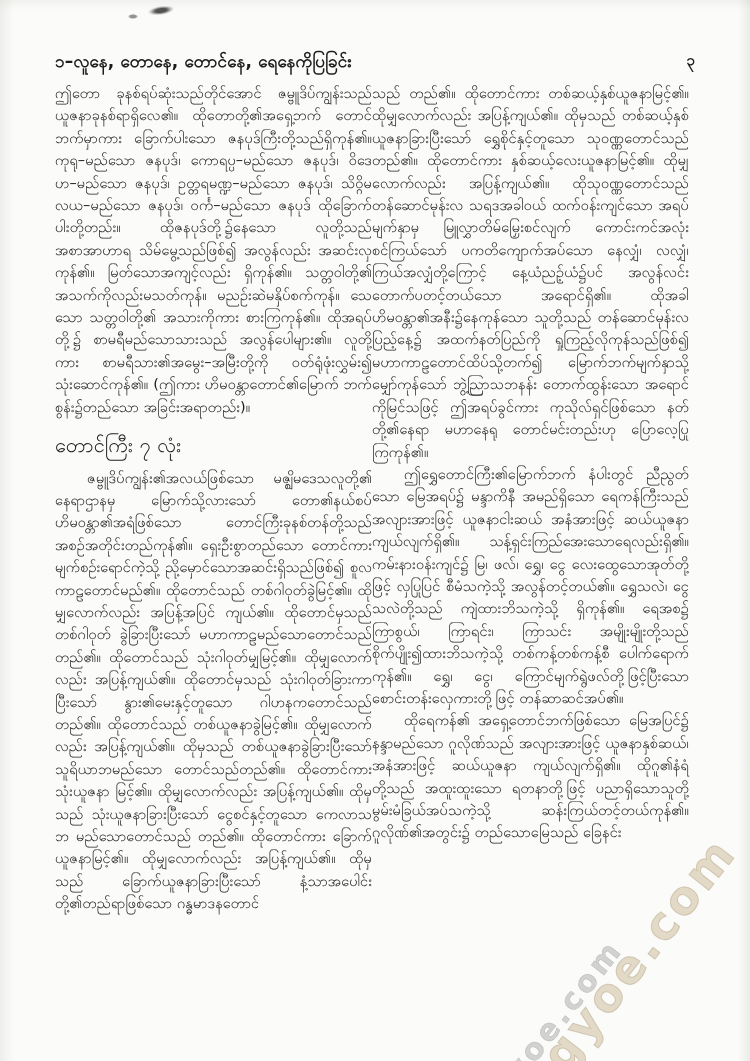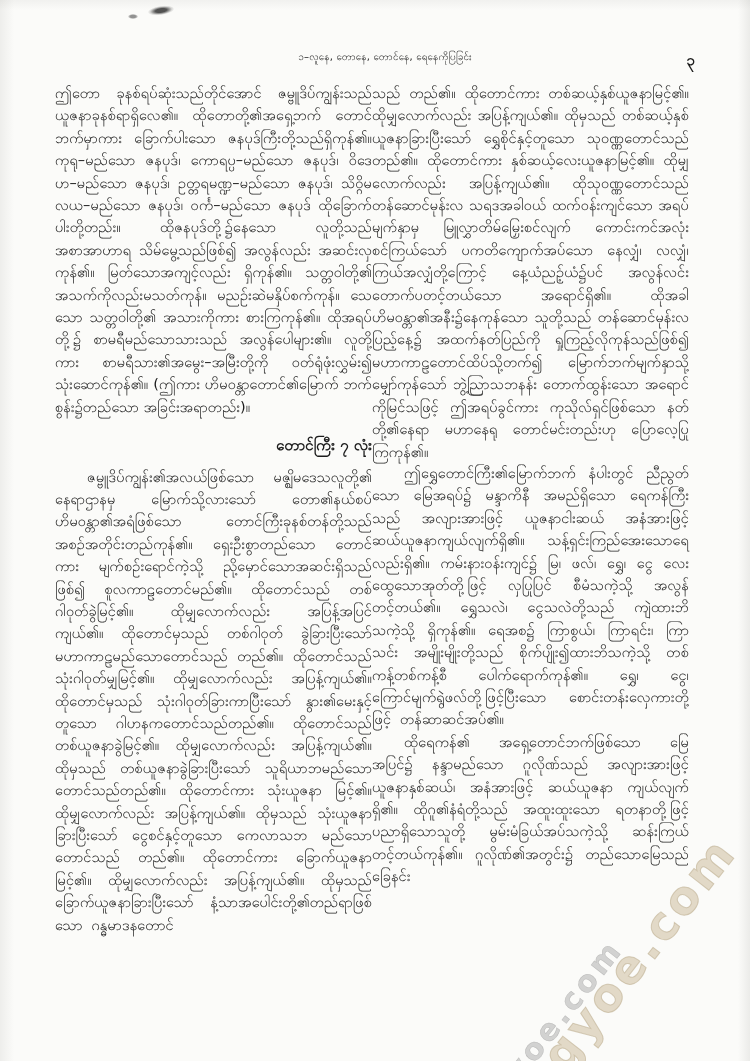--- a/index.html
+++ b/index.html
@@ -51,23 +51,22 @@
   .header-row {
     position: absolute;
     top: 50px;
     left: 55px;
     right: 35px;
     display: flex;
     align-items: baseline;
   }
   .running-header {
     flex: 1;
-    text-align: center;
-    font-size: 10px;
-    font-weight: normal;
+    font-size: 17px;
+    font-weight: bold;
     letter-spacing: 0.2px;
   }
   .page-number {
     position: absolute;
     right: 20px;
     top: 0;
     font-size: 15px;
     font-weight: bold;
   }
   .columns {
@@ -84,27 +83,26 @@
     line-height: 22.4px;
     letter-spacing: 0.1px;
   }
   .para {
     margin: 0 0 0 0;
     text-align: justify;
     text-justify: inter-word;
   }
   .para.indent {
     text-indent: 2.2em;
-    font-family: Liberation Mono, monospace;
   }
   .heading {
-    font-size: 15px;
-    font-weight: bold;
+    font-size: 20px;
+    font-weight: normal;
     margin: 16px 0 10px 0;
-    text-align: right;
+    text-align: left;
     text-indent: 0;
   }
   .watermark-wrap {
     position: absolute;
     right: 0;
     bottom: 0;
     width: 260px;
     height: 260px;
     pointer-events: none;
     overflow: hidden;

